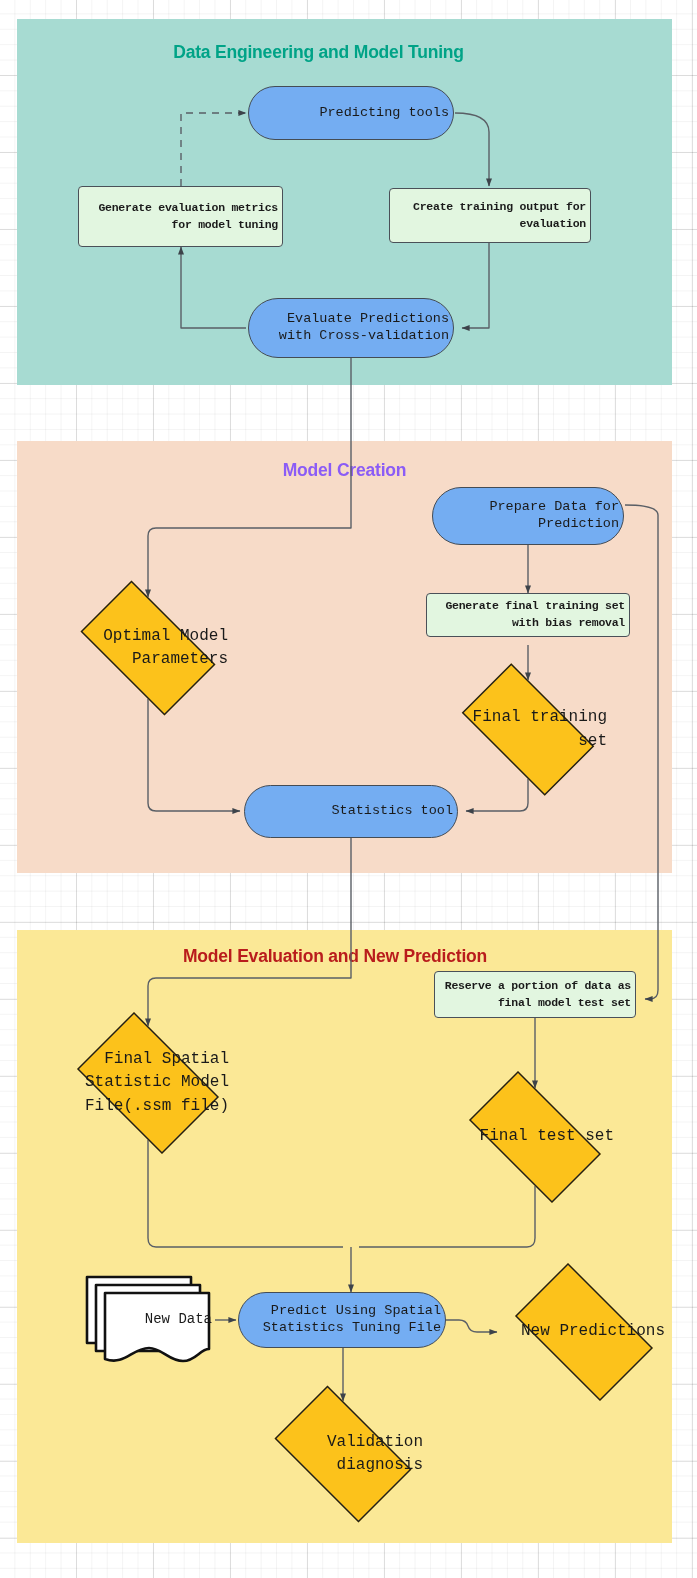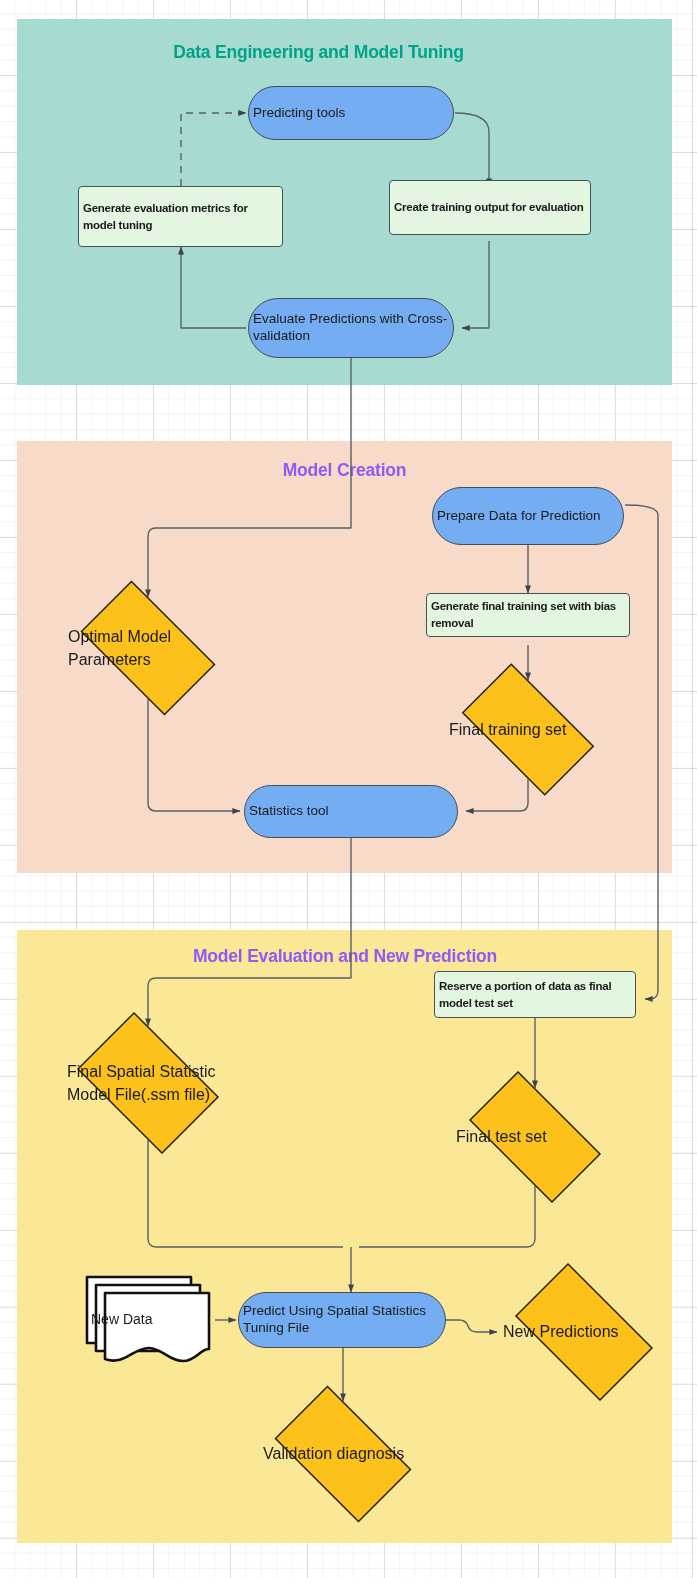--- a/index.html
+++ b/index.html
@@ -38,23 +38,24 @@
     pointer-events:none;
   }
   svg#wires{
     position:absolute;left:0;top:0;width:697px;height:1578px;
     overflow:visible;pointer-events:none;
   }
   .node{
     position:absolute;
     box-sizing:border-box;
     display:flex;align-items:center;justify-content:center;
-    text-align:left;
+    text-align:right;
     color:#1a1a1a;
     z-index:5;
+    font-family:Liberation Mono, monospace;
   }
   .node span{display:block;width:100%;padding:0 4px;}
   
   .n-pill{
     background:#74ADF2;
     border:1.6px solid #444c55;
     border-radius:999px;
     font-size:13.5px;
     line-height:1.25;
   }
@@ -94,21 +95,21 @@
 <div class="band" style="left:17px;top:19px;width:655px;height:366px;background:#a7dbd2;">
 </div>
 <div class="band-title" style="left:17px;top:40px;width:603px;color:#00a387;">Data Engineering and Model Tuning</div>
 
 <div class="band" style="left:17px;top:441px;width:655px;height:432px;background:#f7dbc8;">
 </div>
 <div class="band-title" style="left:17px;top:458px;width:655px;color:#8b5cf6;">Model Creation</div>
 
 <div class="band" style="left:17px;top:930px;width:655px;height:613px;background:#fbe896;">
 </div>
-<div class="band-title" style="left:190px;top:944px;width:310px;color:#8b5cf6;">Model Evaluation and New Prediction</div>
+<div class="band-title" style="left:180px;top:944px;width:310px;color:#b91c1c;">Model Evaluation and New Prediction</div>
 
 <svg id="wires" viewBox="0 0 697 1578">
   <defs>
     <marker id="arrow" markerWidth="9" markerHeight="9" refX="7.6" refY="3.4" orient="auto" markerUnits="userSpaceOnUse">
       <path d="M0,0.4 L8,3.4 L0,6.4 z" fill="#3d434a"></path>
     </marker>
   </defs>
   <g fill="none" stroke="#5a5f66" stroke-width="1.4" stroke-linejoin="round">
 
     <path d="M181,186 L181,113 L246,113" stroke-dasharray="7,6" marker-end="url(#arrow)"></path>
@@ -150,21 +151,21 @@
 </svg>
 
 <div class="node n-pill" style="left:248px;top:86px;width:206px;height:54px;">
   <span>Predicting tools</span>
 </div>
 
 <div class="node n-rect" style="left:78px;top:186px;width:205px;height:61px;">
   <span>Generate evaluation metrics for model tuning</span>
 </div>
 
-<div class="node n-rect" style="left:389px;top:180px;width:202px;height:55px;">
+<div class="node n-rect" style="left:389px;top:188px;width:202px;height:55px;">
   <span>Create training output for evaluation</span>
 </div>
 
 <div class="node n-pill" style="left:248px;top:298px;width:206px;height:60px;">
   <span>Evaluate Predictions with Cross-validation</span>
 </div>
 
 <div class="node n-pill" style="left:432px;top:487px;width:192px;height:58px;">
   <span>Prepare Data for Prediction</span>
 </div>

